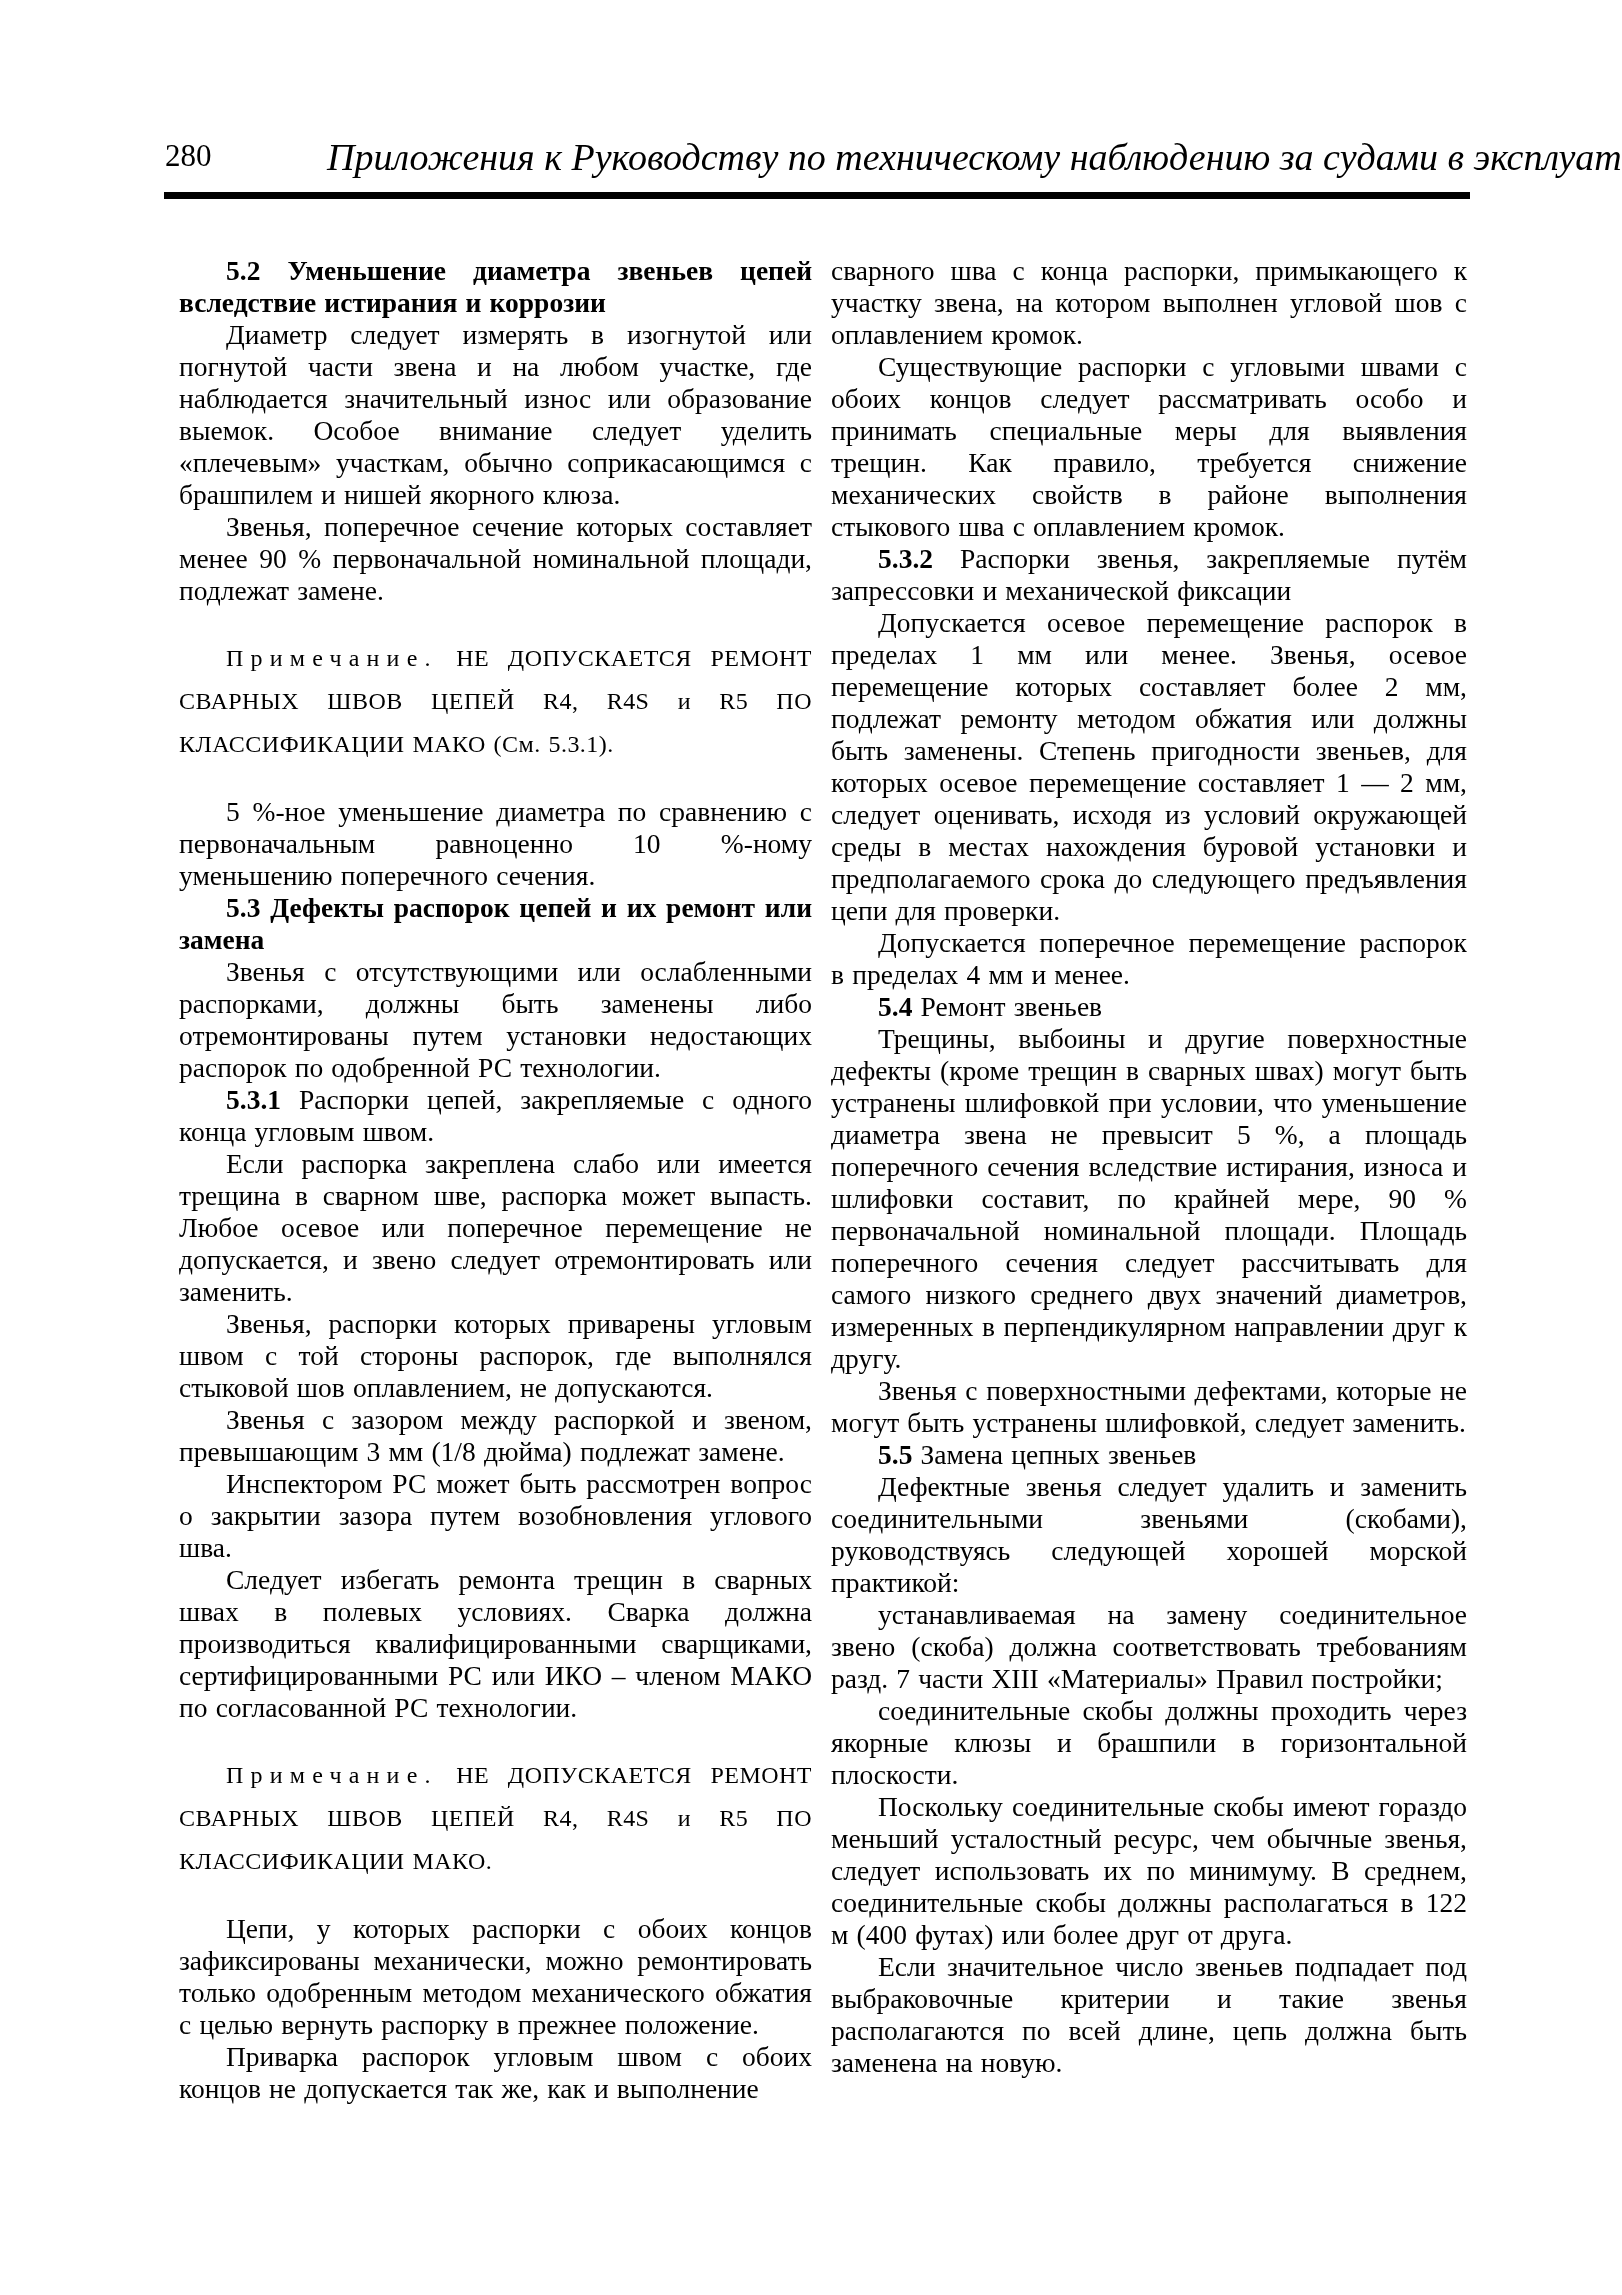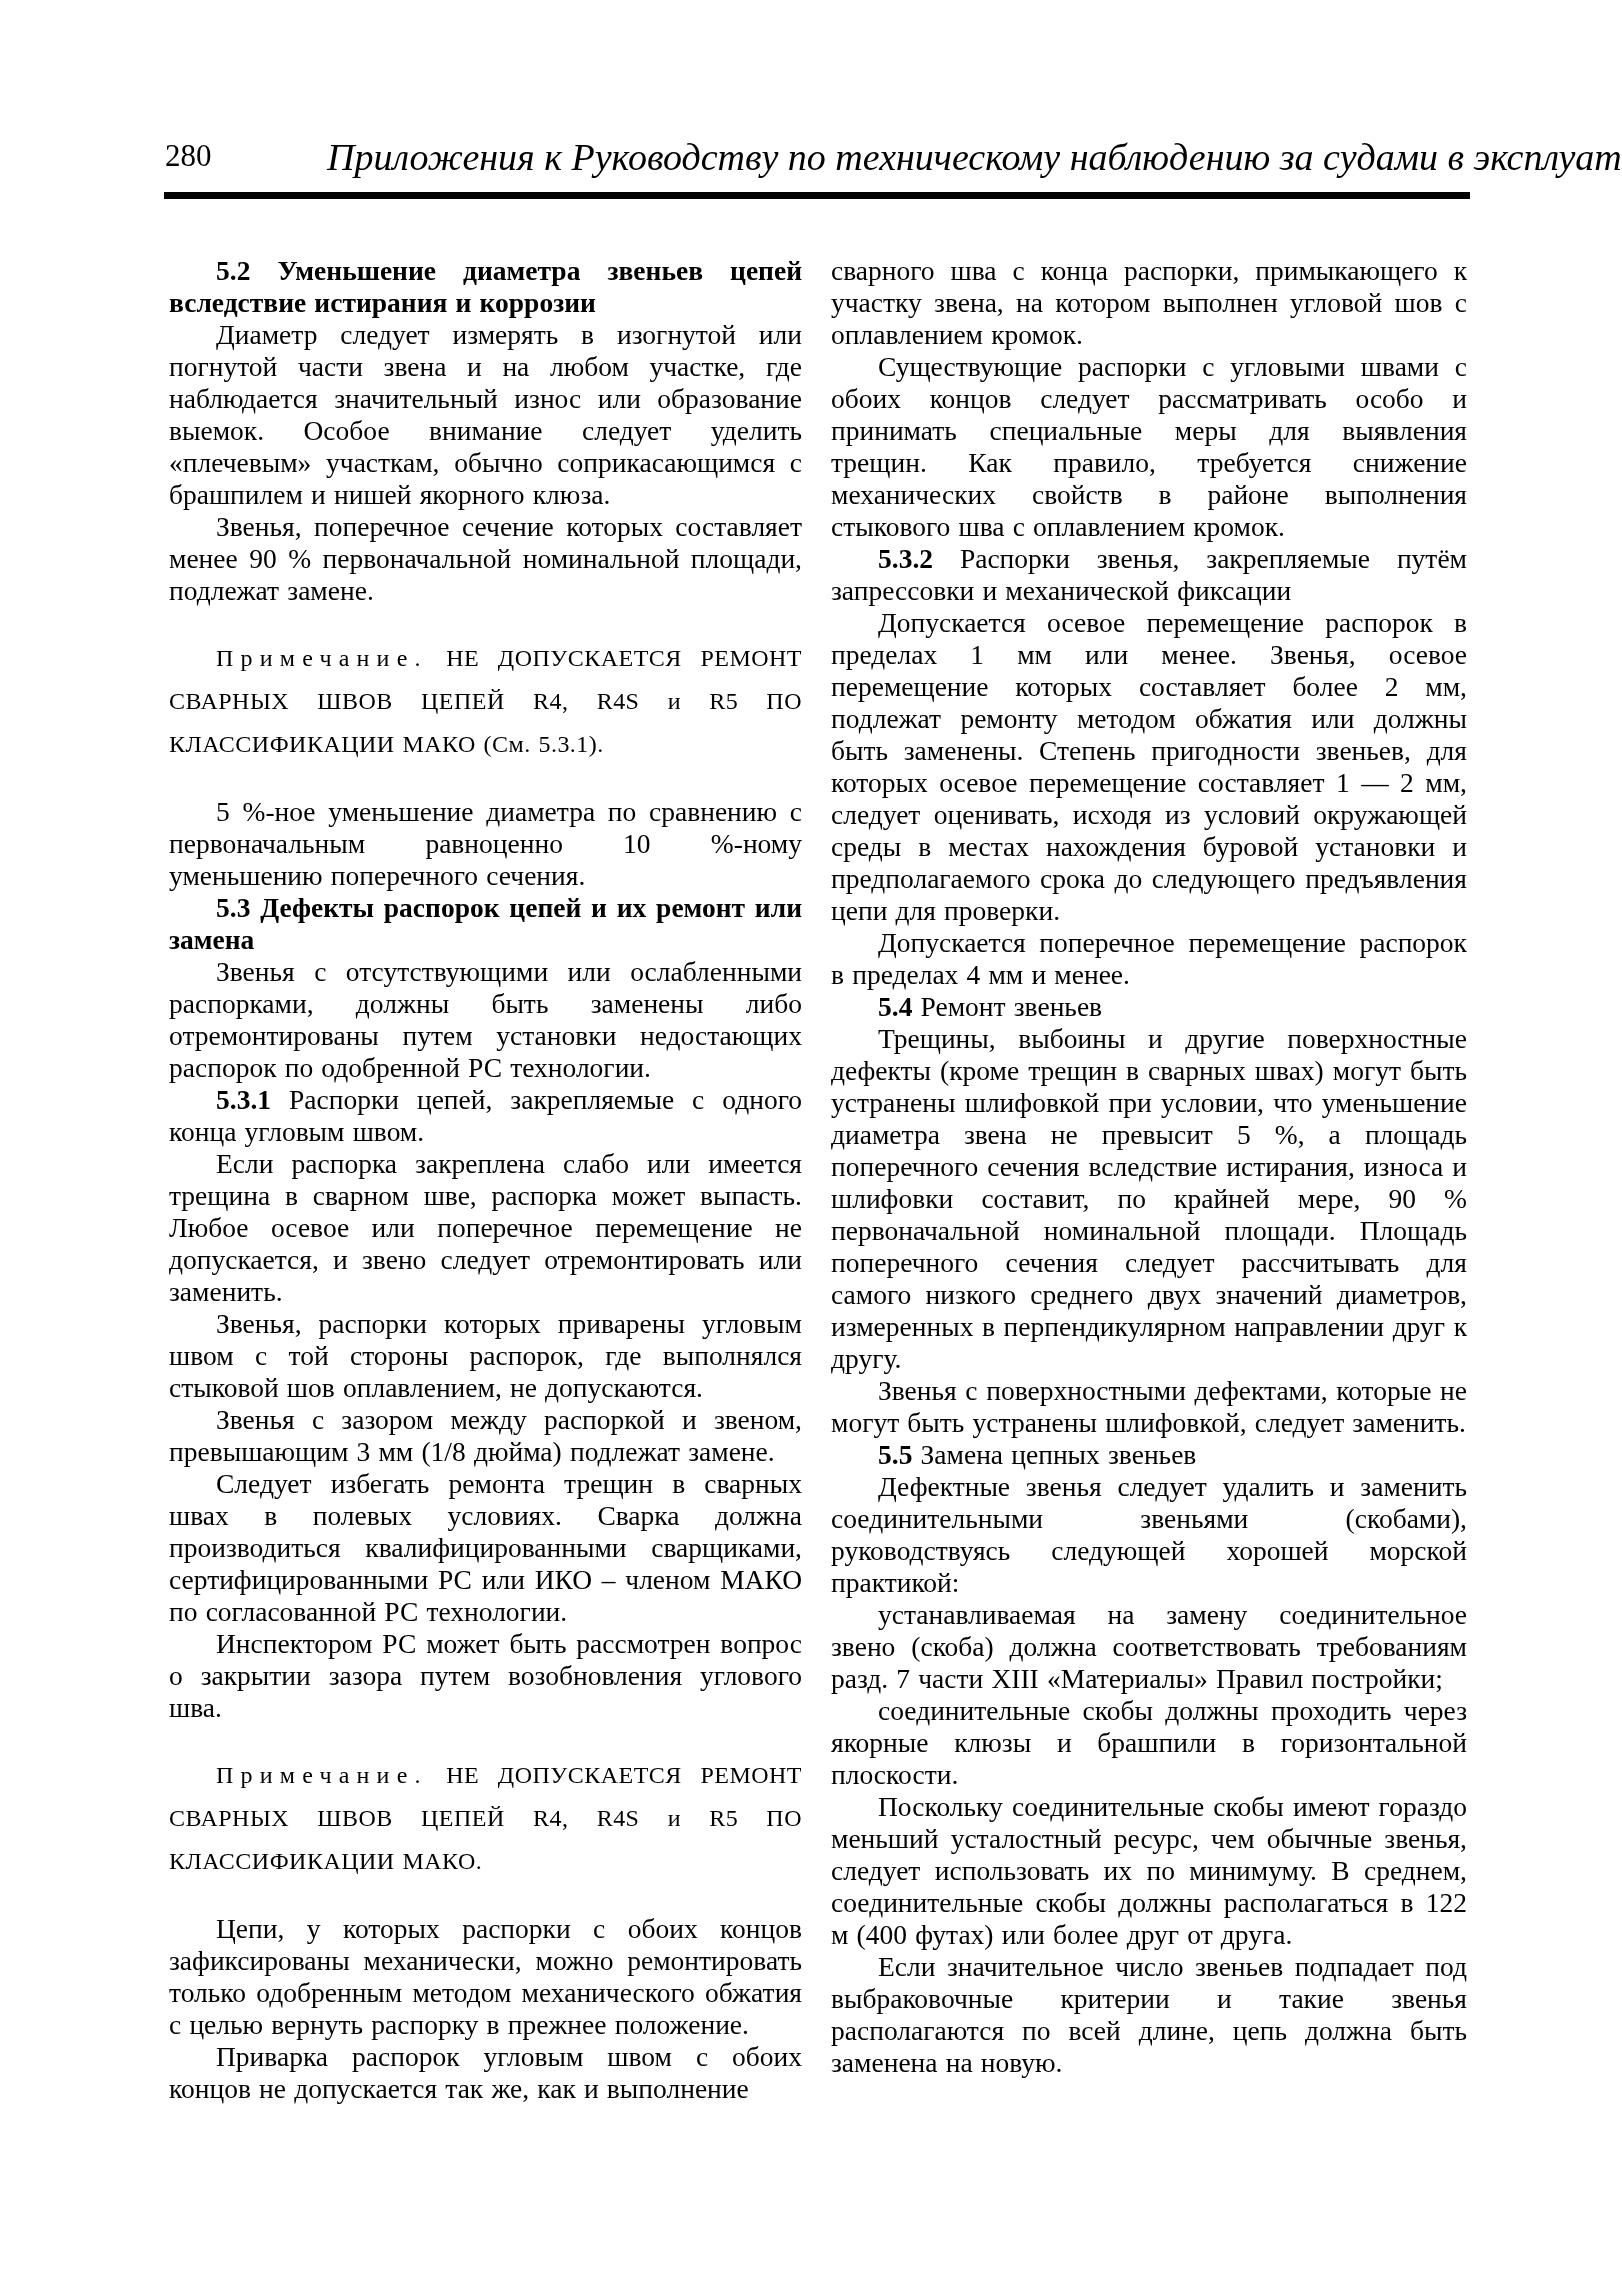--- a/index.html
+++ b/index.html
@@ -23,21 +23,21 @@
   .rule{
     position:absolute;left:164px;top:192px;width:1306px;height:7.2px;
     background:#000;
   }
   .col{
     position:absolute;top:255px;
     font-size:27.5px;line-height:32px;
     text-align:justify;
     word-spacing:1.3px;
   }
-  .col-left{left:169px;width:633px;}
+  .col-left{left:179px;width:633px;}
   .col-right{left:831px;width:636px;}
   .col p{margin:0;text-indent:47px;}
   p.cont{text-indent:0;}
   p.heading{font-weight:700;}
   .num{font-weight:700;}
   p.note{
     font-size:24px;line-height:43px;
     margin:30px 0;
     letter-spacing:0.02em;
   }
@@ -55,22 +55,22 @@
       <p class="body"><span>Диаметр следует измерять в изогнутой или погнутой части звена и на любом участке, где наблюдается значительный износ или образование выемок. Особое внимание следует уделить «плечевым» участкам, обычно соприкасающимся с брашпилем и нишей якорного клюза.</span></p>
       <p class="body"><span>Звенья, поперечное сечение которых составляет менее 90 % первоначальной номинальной площади, подлежат замене.</span></p>
       <p class="note"><span class="note-label">Примечание.</span> <span>НЕ ДОПУСКАЕТСЯ РЕМОНТ СВАРНЫХ ШВОВ ЦЕПЕЙ R4, R4S и R5 ПО КЛАССИФИКАЦИИ МАКО (См. 5.3.1).</span></p>
       <p class="body"><span>5 %-ное уменьшение диаметра по сравнению с первоначальным равноценно 10 %-ному уменьшению поперечного сечения.</span></p>
       <p class="heading"><span class="num">5.3</span> <span>Дефекты распорок цепей и их ремонт или замена</span></p>
       <p class="body"><span>Звенья с отсутствующими или ослабленными распорками, должны быть заменены либо отремонтированы путем установки недостающих распорок по одобренной РС технологии.</span></p>
       <p class="subheading"><span class="num">5.3.1</span> <span>Распорки цепей, закрепляемые с одного конца угловым швом.</span></p>
       <p class="body"><span>Если распорка закреплена слабо или имеется трещина в сварном шве, распорка может выпасть. Любое осевое или поперечное перемещение не допускается, и звено следует отремонтировать или заменить.</span></p>
       <p class="body"><span>Звенья, распорки которых приварены угловым швом с той стороны распорок, где выполнялся стыковой шов оплавлением, не допускаются.</span></p>
       <p class="body"><span>Звенья с зазором между распоркой и звеном, превышающим 3 мм (1/8 дюйма) подлежат замене.</span></p>
+      <p class="body"><span>Инспектором РС может быть рассмотрен вопрос о закрытии зазора путем возобновления углового шва.</span></p>
       <p class="body"><span>Следует избегать ремонта трещин в сварных швах в полевых условиях. Сварка должна производиться квалифицированными сварщиками, сертифицированными РС или ИКО – членом МАКО по согласованной РС технологии.</span></p>
-      <p class="body"><span>Инспектором РС может быть рассмотрен вопрос о закрытии зазора путем возобновления углового шва.</span></p>
       <p class="note"><span class="note-label">Примечание.</span> <span>НЕ ДОПУСКАЕТСЯ РЕМОНТ СВАРНЫХ ШВОВ ЦЕПЕЙ R4, R4S и R5 ПО КЛАССИФИКАЦИИ МАКО.</span></p>
       <p class="body"><span>Цепи, у которых распорки с обоих концов зафиксированы механически, можно ремонтировать только одобренным методом механического обжатия с целью вернуть распорку в прежнее положение.</span></p>
       <p class="body"><span>Приварка распорок угловым швом с обоих концов не допускается так же, как и выполнение</span></p>
     </div>
   <div class="col col-right">
       <p class="cont"><span>сварного шва с конца распорки, примыкающего к участку звена, на котором выполнен угловой шов с оплавлением кромок.</span></p>
       <p class="body"><span>Существующие распорки с угловыми швами с обоих концов следует рассматривать особо и принимать специальные меры для выявления трещин. Как правило, требуется снижение механических свойств в районе выполнения стыкового шва с оплавлением кромок.</span></p>
       <p class="subheading"><span class="num">5.3.2</span> <span>Распорки звенья, закрепляемые путём запрессовки и механической фиксации</span></p>
       <p class="body"><span>Допускается осевое перемещение распорок в пределах 1 мм или менее. Звенья, осевое перемещение которых составляет более 2 мм, подлежат ремонту методом обжатия или должны быть заменены. Степень пригодности звеньев, для которых осевое перемещение составляет 1 — 2 мм, следует оценивать, исходя из условий окружающей среды в местах нахождения буровой установки и предполагаемого срока до следующего предъявления цепи для проверки.</span></p>
       <p class="body"><span>Допускается поперечное перемещение распорок в пределах 4 мм и менее.</span></p>

